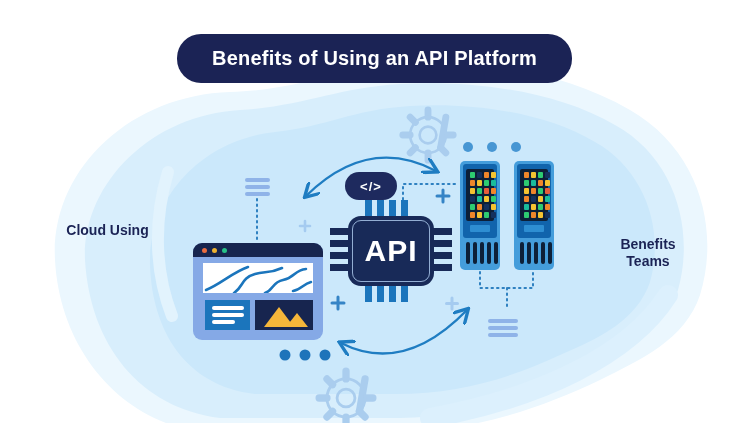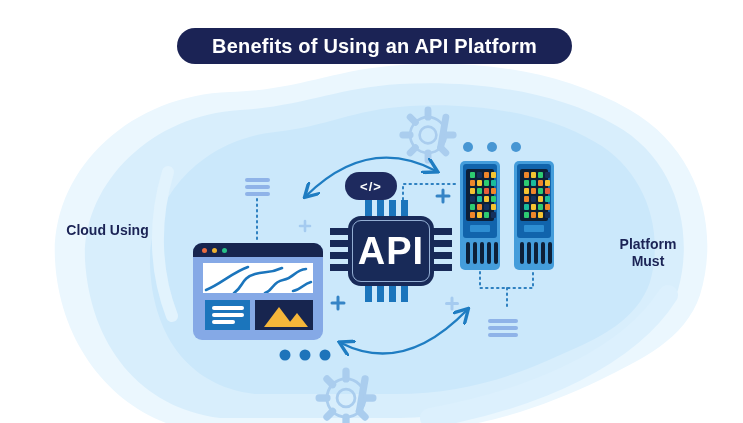--- a/index.html
+++ b/index.html
@@ -2,21 +2,21 @@
 <html><head>
 <meta charset="utf-8">
 <style>
   html,body{margin:0;padding:0;background:#ffffff;}
   .stage{position:relative;width:743px;height:423px;overflow:hidden;background:#ffffff;
          font-family:"Liberation Sans",sans-serif;}
   .abs{position:absolute;}
   svg{display:block;}
 
   
-  .banner{left:177px;top:28px;width:395px;height:36px;background:#1b2355;border-radius:24px;
+  .banner{left:177px;top:34px;width:395px;height:49px;background:#1b2355;border-radius:24px;
           display:flex;align-items:center;justify-content:center;z-index:6;}
   .banner span{color:#ffffff;font-weight:700;font-size:20px;letter-spacing:.2px;white-space:nowrap;}
 
   
   .side-label{color:#1b2355;font-weight:700;font-size:14px;line-height:17px;text-align:center;z-index:6;}
   .label-left{left:35px;top:222px;width:145px;}
   .label-right{left:588px;top:236px;width:120px;}
 
   
   .browser{left:193px;top:243px;width:130px;height:97px;background:#85a9e6;border-radius:9px;z-index:4;}
@@ -35,21 +35,21 @@
                  display:grid;grid-template-columns:repeat(4,5px);grid-auto-rows:6px;gap:2px;
                  padding:3px 0 0 4px;box-sizing:border-box;}
   .led{width:5px;height:6px;border-radius:1px;}
   .server-bar{left:7px;top:61px;width:20px;height:7px;background:#2e8ed2;border-radius:1px;}
   .vent{top:81px;width:4px;height:22px;background:#0d2038;border-radius:2px;}
 
   
   .chip{left:348px;top:216px;width:86px;height:70px;background:#182a58;border-radius:13px;z-index:5;
         display:flex;align-items:center;justify-content:center;}
   .chip-inner{left:4px;top:4px;width:76px;height:60px;border:1.5px solid #a9c6e9;border-radius:9px;opacity:.85;}
-  .chip-label{color:#ffffff;font-weight:700;font-size:38px;letter-spacing:1px;position:relative;}
+  .chip-label{color:#ffffff;font-weight:700;font-size:30px;letter-spacing:1px;position:relative;}
   .pin-v{width:7px;height:17px;background:#1b75bc;z-index:4;}
   .pin-h{width:19px;height:7px;background:#182a58;z-index:4;}
 
   
   .code-pill{left:345px;top:172px;width:52px;height:28px;background:#1e2a5e;border-radius:14px;z-index:6;
              display:flex;align-items:center;justify-content:center;}
   .code-pill span{color:#ffffff;font-weight:700;font-size:13px;letter-spacing:1px;}
 
   
   .menu-lines div{background:#8fb3e8;border-radius:2px;}
@@ -132,22 +132,22 @@
   </div>
 
   <div class="abs banner">
     <span>Benefits of Using an API Platform</span>
   </div>
 
   <div class="abs side-label label-left">
     <div>Cloud Using</div>
   </div>
   <div class="abs side-label label-right">
-    <div>Platform</div>
-    <div>Must</div>
+    <div>Benefits</div>
+    <div>Teams</div>
   </div>
 
   <div class="abs browser">
     <div class="abs browser-bar">
       <div class="abs tdot" style="left: 9px; background: rgb(233, 108, 63);"></div>
       <div class="abs tdot" style="left: 19px; background: rgb(238, 178, 49);"></div>
       <div class="abs tdot" style="left: 29px; background: rgb(39, 193, 135);"></div>
     </div>
     <div class="abs browser-map">
       <svg width="110" height="30" viewBox="0 0 110 30">

